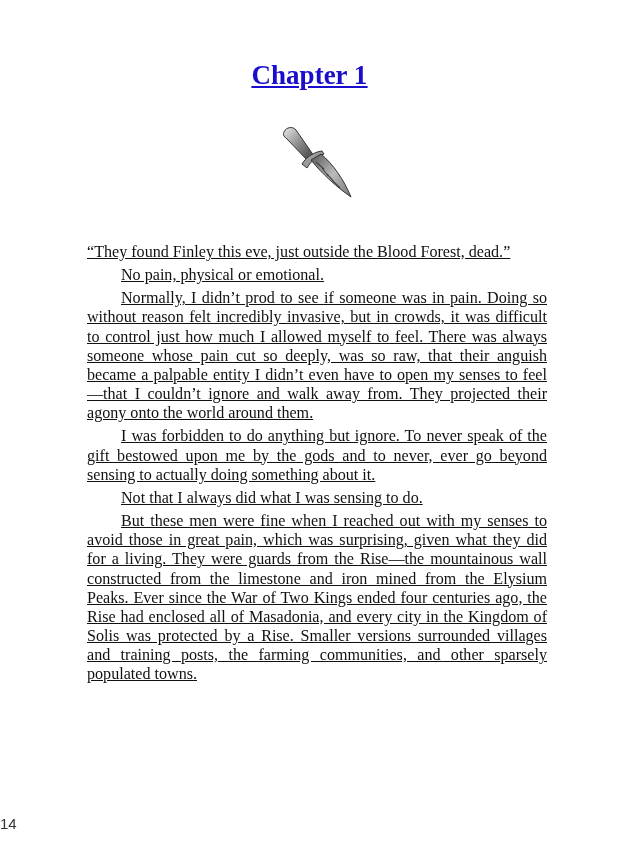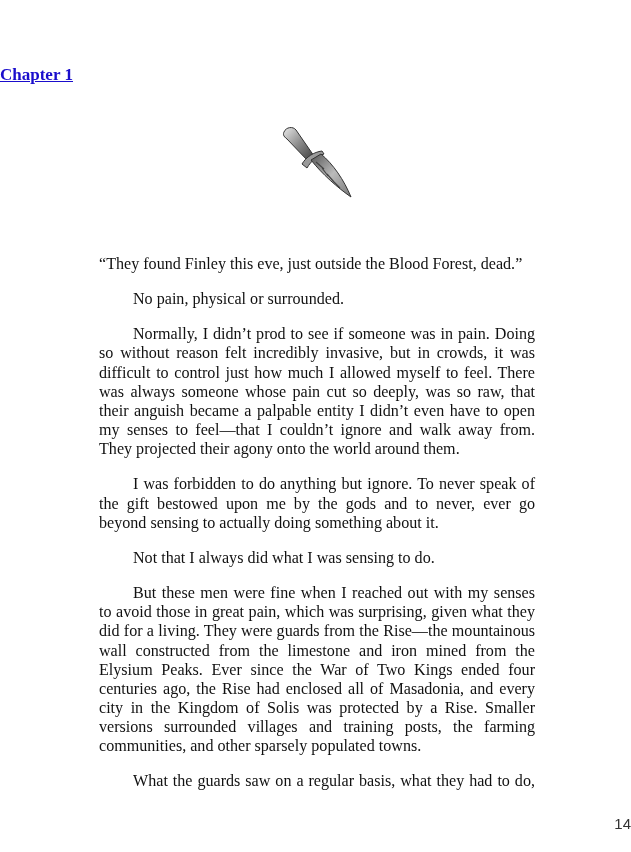--- a/index.html
+++ b/index.html
@@ -1,33 +1,33 @@
 <!DOCTYPE html>
 <html><head>
 <meta charset="utf-8">
 <style>
   html, body { margin: 0; padding: 0; background: #ffffff; }
   body { width: 631px; height: 852px; position: relative; overflow: hidden; }
   .page { position: absolute; left: 0; top: 0; width: 631px; height: 852px; background: #fff; }
   .chapter-title {
-    position: absolute; left: 0; right: 12px; top: 62px; text-align: left;
-    font-family: "Liberation Serif", serif; font-weight: bold; font-size: 17px;
+    position: absolute; left: 0; right: 12px; top: 62px; text-align: center;
+    font-family: "Liberation Serif", serif; font-weight: bold; font-size: 27px;
     color: #0000ee; text-decoration: underline; line-height: 26px;
   }
   .chapter-title a { color: #1a0dcc; text-decoration: underline; cursor: pointer; }
   .dagger { position: absolute; left: 278px; top: 124px; width: 80px; height: 78px; }
   .body-text {
     position: absolute; left: 83px; top: 238px; width: 468px;
     font-family: "Liberation Serif", serif; font-size: 16.1px; line-height: 19.15px;
     color: #111; text-align: justify;
   }
-  .body-text p { margin: 16px; text-indent: 34px; }
+  .body-text p { margin: 4px; text-indent: 34px; text-decoration: underline; }
   .body-text p.first { text-indent: 0; }
   .page-number {
-    position: absolute; left: 0; right: 0; top: 815px; text-align: right;
+    position: absolute; left: 0; right: 0; top: 815px; text-align: left;
     font-family: "Liberation Sans", sans-serif; font-size: 15px; color: #333;
   }
 </style>
 </head>
 <body>
 
 <div class="page">
 
   <div class="chapter-title">
     <a>Chapter 1</a>
@@ -50,22 +50,21 @@
     <path d="M6 8 C8 3, 15 2, 18 6 L36 32 L30 37 L9 15 C5 12, 5 10, 6 8 Z" fill="url(#hilt)" stroke="#333" stroke-width="1"></path>
 
     <path d="M24 40 C28 33, 36 28, 44 27 L46 30 C39 32, 33 37, 29 44 Z" fill="#9a9a9a" stroke="#333" stroke-width="1"></path>
 
     <path d="M33 36 L43 30 C55 40, 66 56, 73 73 C60 64, 44 50, 33 36 Z" fill="url(#blade)" stroke="#333" stroke-width="1"></path>
     <path d="M38 38 L46 45 M44 44 L50 52 M49 50 L56 58 M55 57 L62 64" stroke="#444" stroke-width="1.2" fill="none"></path>
   </svg>
 
   <div class="body-text">
     <p class="first">“They found Finley this eve, just outside the Blood Forest, dead.”</p>
-    <p>No pain, physical or surrounded.</p>
+    <p>No pain, physical or emotional.</p>
     <p>Normally, I didn’t prod to see if someone was in pain. Doing so without reason felt incredibly invasive, but in crowds, it was difficult to control just how much I allowed myself to feel. There was always someone whose pain cut so deeply, was so raw, that their anguish became a palpable entity I didn’t even have to open my senses to feel—that I couldn’t ignore and walk away from. They projected their agony onto the world around them.</p>
     <p>I was forbidden to do anything but ignore. To never speak of the gift bestowed upon me by the gods and to never, ever go beyond sensing to actually doing something about it.</p>
     <p>Not that I always did what I was sensing to do.</p>
     <p>But these men were fine when I reached out with my senses to avoid those in great pain, which was surprising, given what they did for a living. They were guards from the Rise—the mountainous wall constructed from the limestone and iron mined from the Elysium Peaks. Ever since the War of Two Kings ended four centuries ago, the Rise had enclosed all of Masadonia, and every city in the Kingdom of Solis was protected by a Rise. Smaller versions surrounded villages and training posts, the farming communities, and other sparsely populated towns.</p>
-    <p style="text-align-last: justify;">What the guards saw on a regular basis, what they had to do,</p>
   </div>
 
   <div class="page-number">14</div>
 </div>
 
 </body></html>

